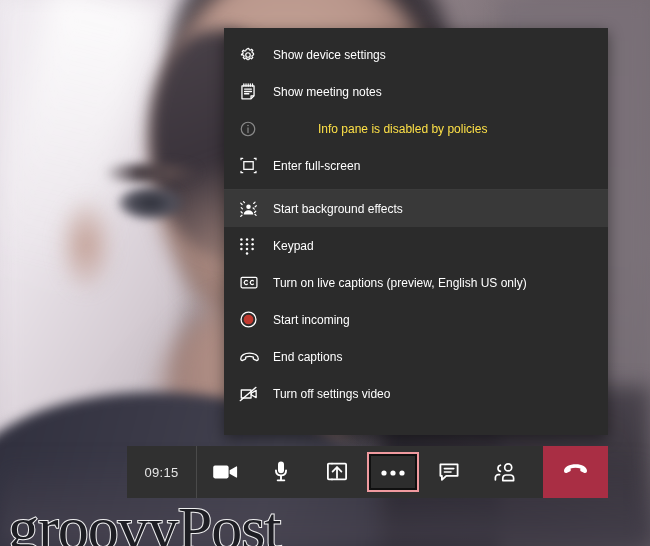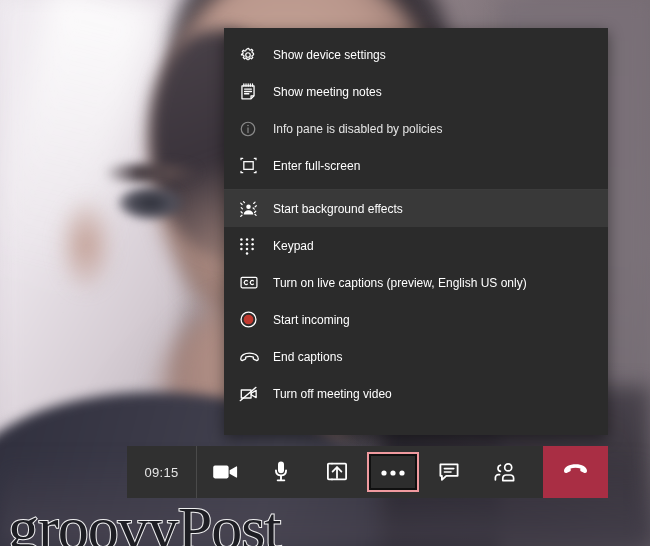--- a/index.html
+++ b/index.html
@@ -98,21 +98,21 @@
     box-shadow:0 4px 14px rgba(0,0,0,.45);
     padding:8px 0 8px 0;
   }
   .menu-item{
     display:flex; align-items:center;
     height:37px; padding:0 14px 0 15px;
     color:#ffffff; font-size:12px; line-height:1;
     white-space:nowrap; cursor:default;
   }
   .menu-item.highlight{ background:#393939; }
-  .menu-item.disabled{ color:#e5e5e5; }
+  .menu-item.disabled{ color:#fde047;gap:45px; }
   .menu-icon{
     width:26px; min-width:26px; height:22px;
     display:flex; align-items:center; justify-content:flex-start;
     margin-right:8px;
   }
   .menu-icon svg{ display:block; }
   .menu-label{ display:block; }
   .menu-sep{ height:1px; background:#3c3c3c; margin:5px 0 0 0; }
 
   
@@ -286,21 +286,21 @@
   </div>
 
   <div class="menu-item">
     <span class="menu-icon">
       <svg width="21" height="16" viewBox="0 0 24 18" fill="none" stroke="#ffffff" stroke-width="1.5" stroke-linecap="round" stroke-linejoin="round">
         <path d="M2.6 4.4h11.2v9.2H2.6z"></path>
         <path d="M14 8.1l5.6-3.2v8.2L14 9.9z"></path>
         <path d="M1.4 16.6L19.4 1.4"></path>
       </svg>
     </span>
-    <span class="menu-label">Turn off meeting video</span>
+    <span class="menu-label">Turn off settings video</span>
   </div>
 
 </div>
 
 <div id="call-toolbar">
 
   <div id="call-time">09:15</div>
   <div id="toolbar-divider"></div>
 
   <div class="tb-btn">

